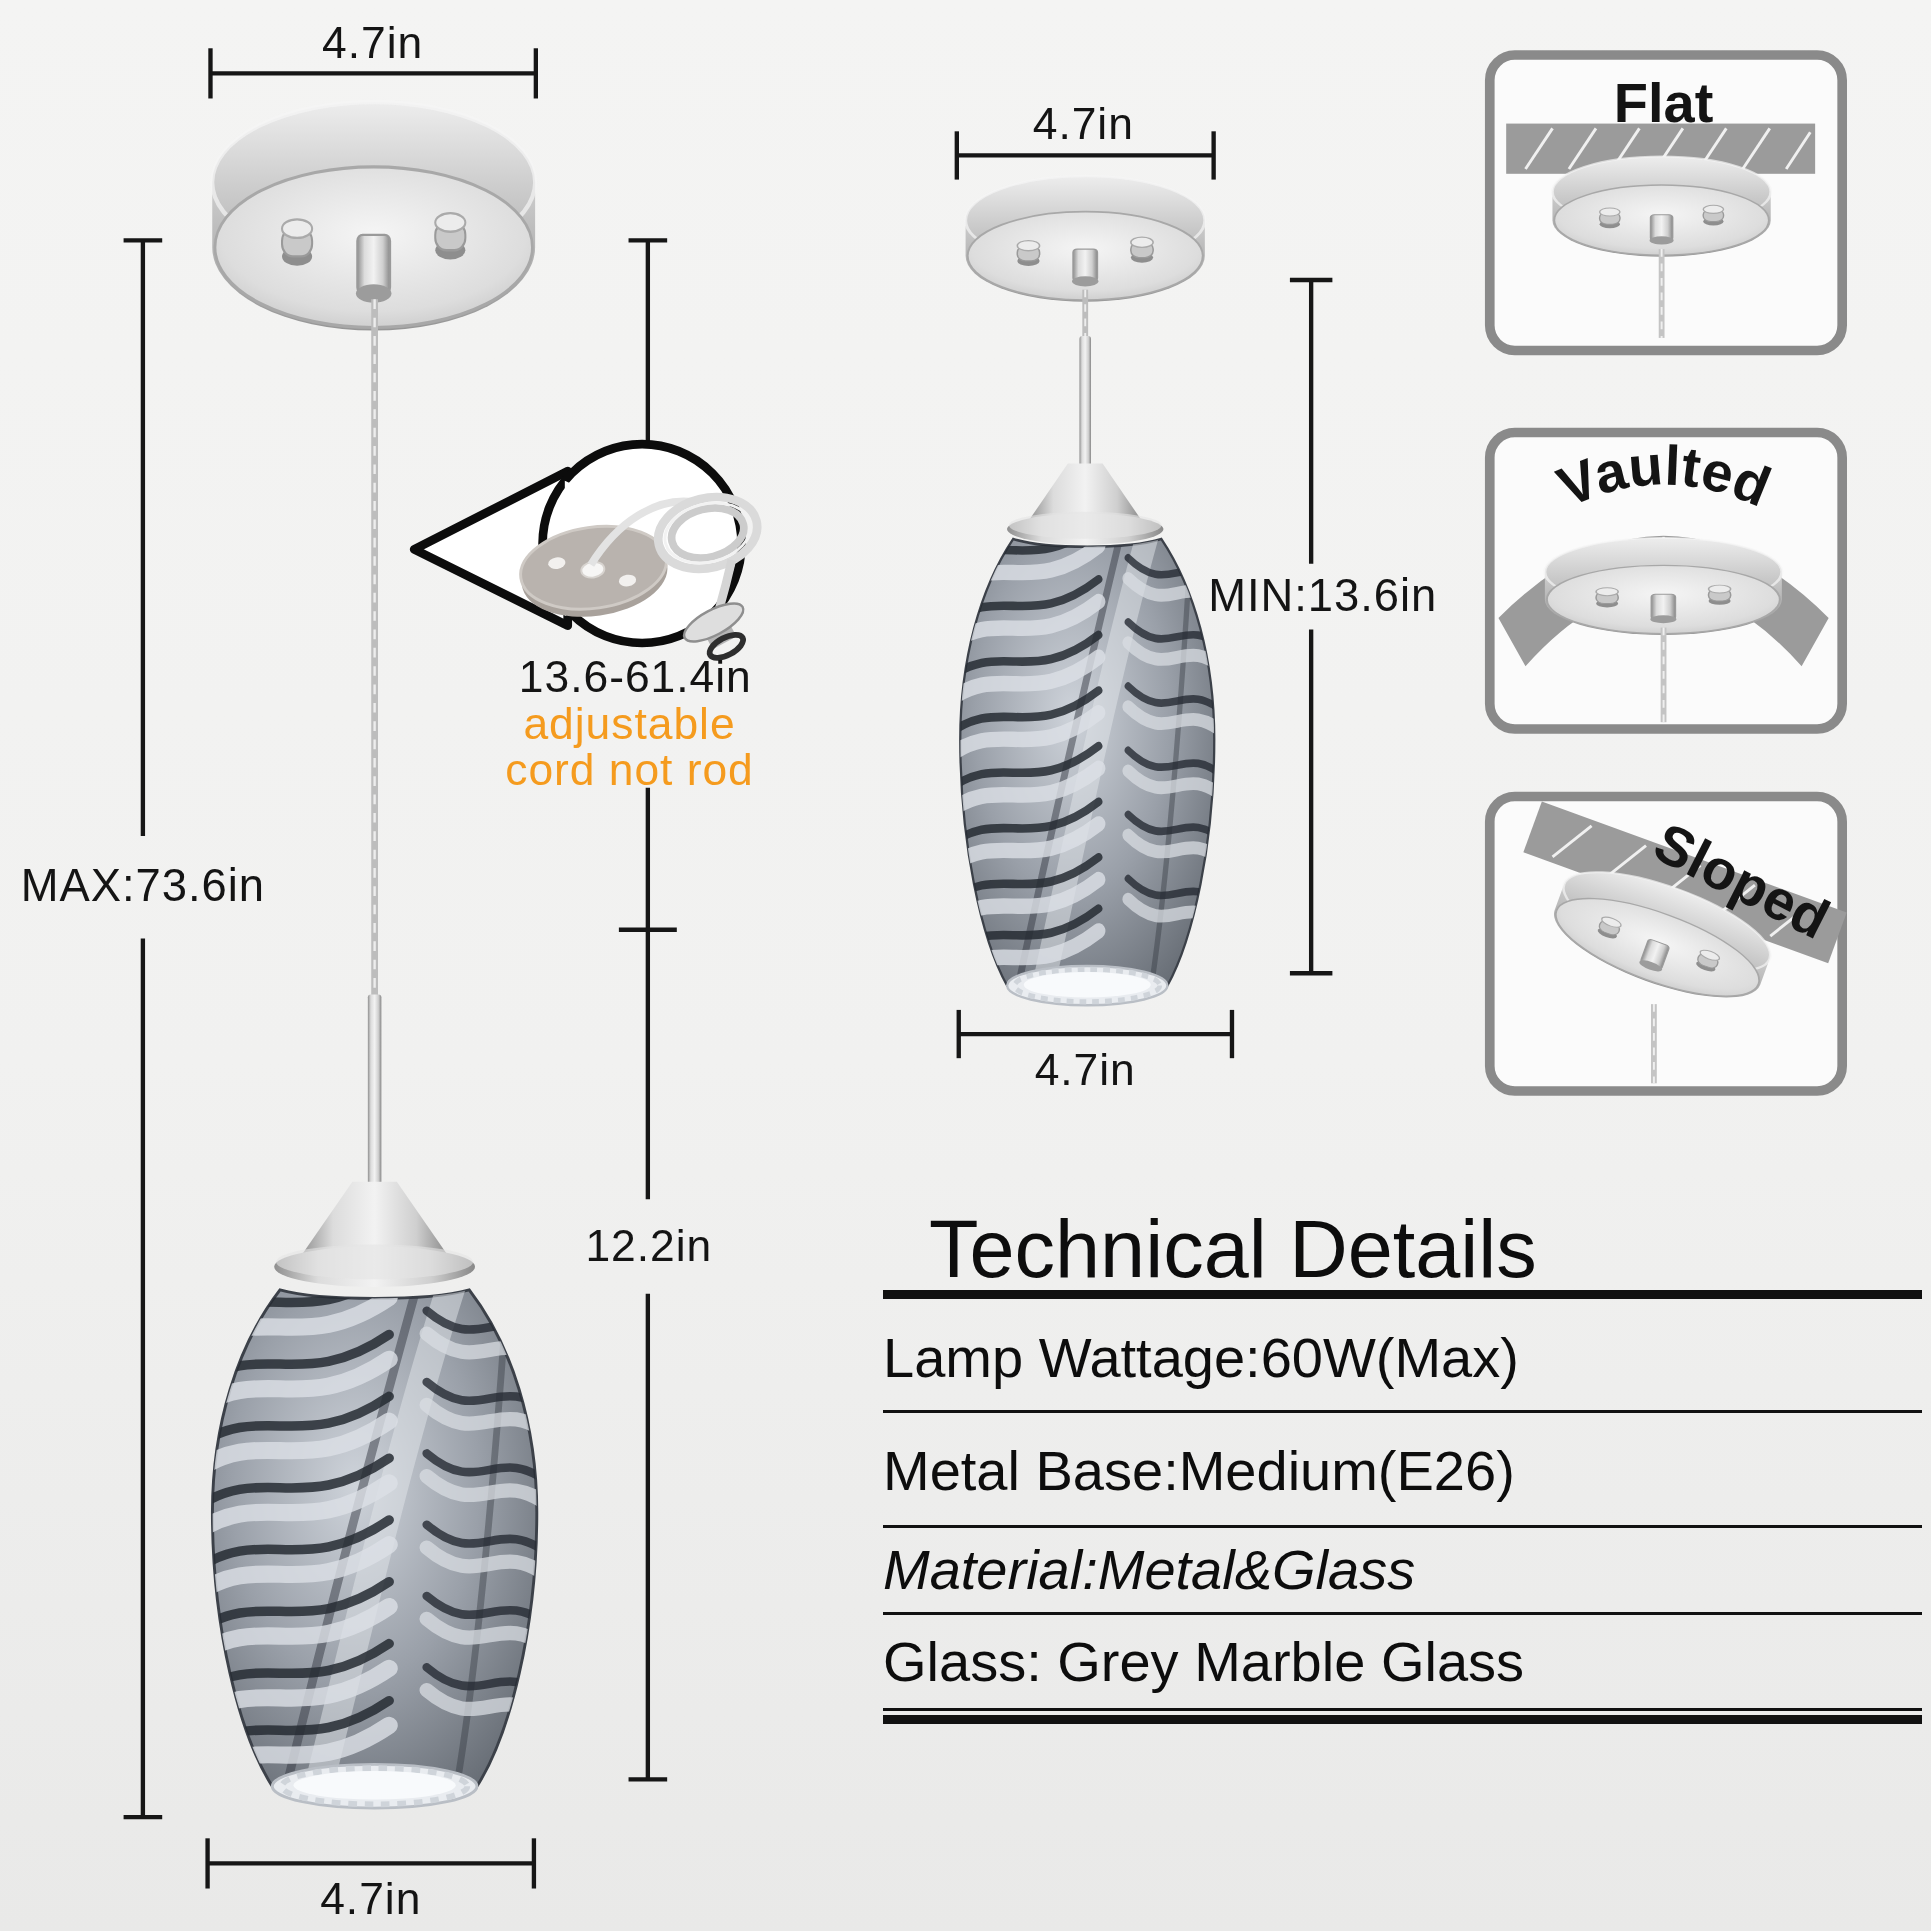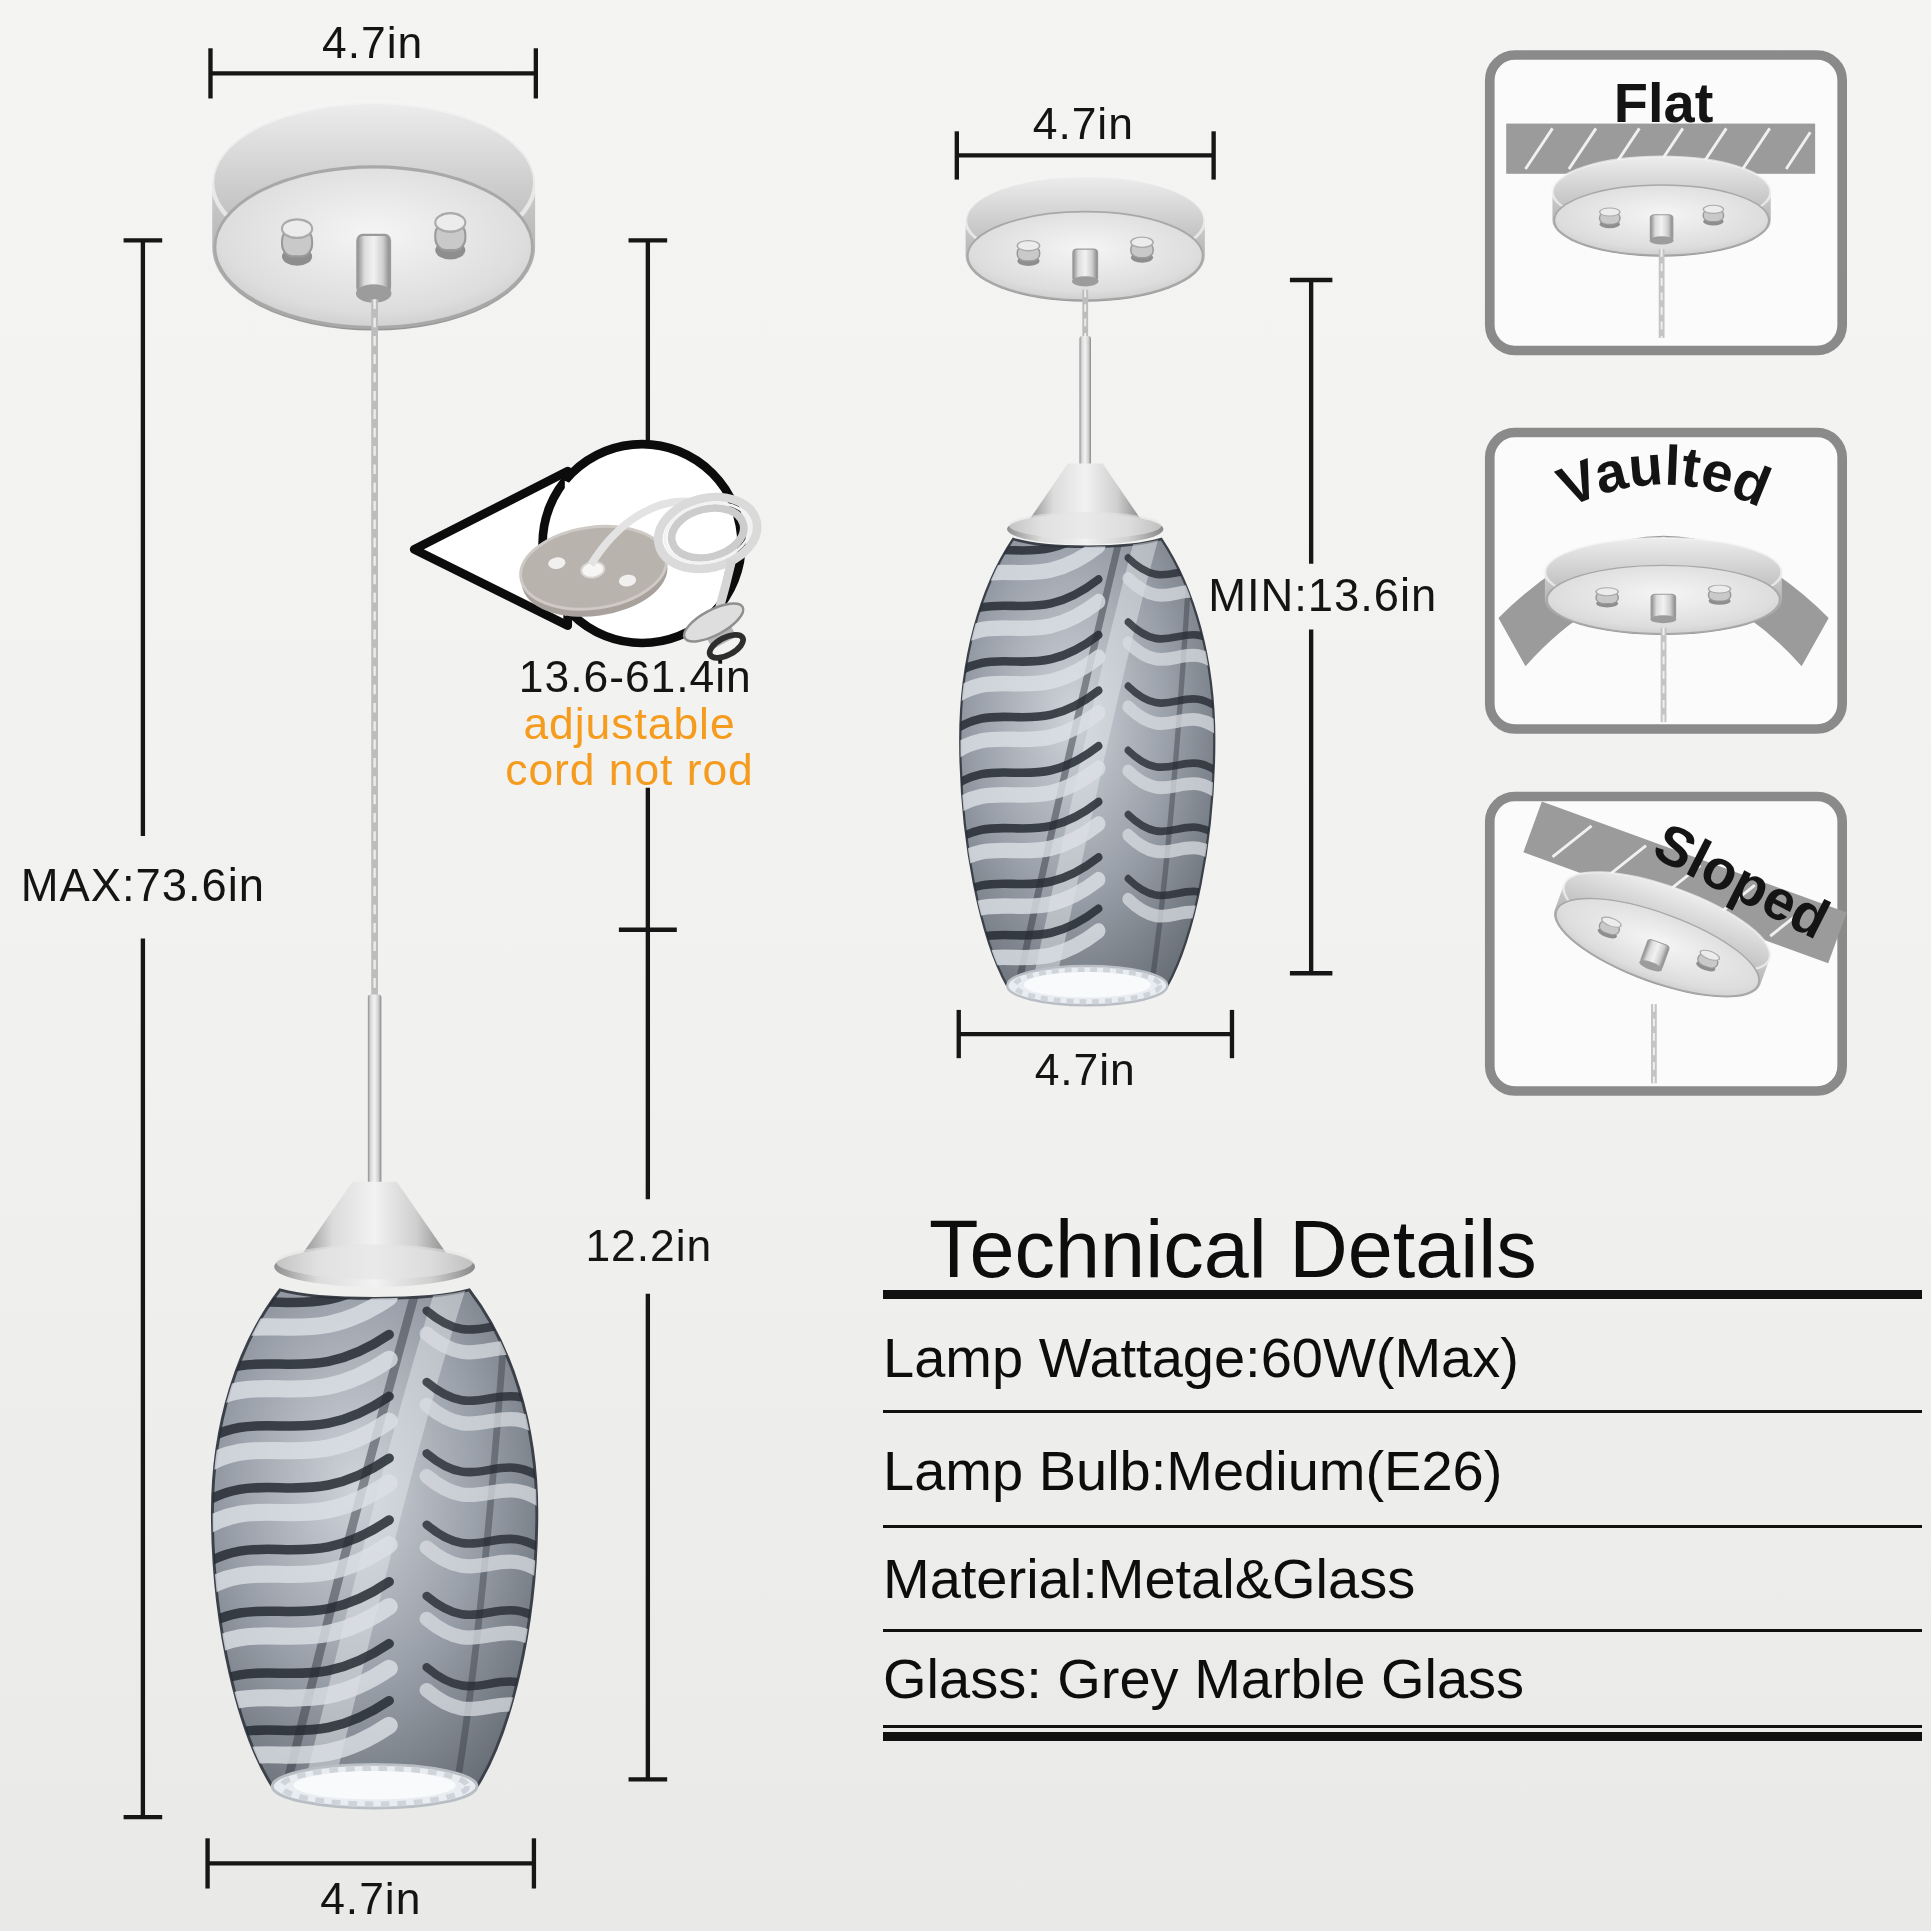--- a/index.html
+++ b/index.html
@@ -16,21 +16,21 @@
   .boxtitle{font-size:58px;font-weight:700;}
   
   .tech{position:absolute;left:883px;top:1197px;width:1039px;margin-top:12px;}
   .tech-title{font-size:81px;line-height:81px;height:81px;padding-left:46px;white-space:nowrap;color:#0d0d0d;}
   .tech-underline{height:8.7px;background:#111;margin-top:0px;}
   .tech-row{box-sizing:border-box;border-bottom:3.9px solid #111;display:flex;align-items:center;
     font-size:56px;color:#0d0d0d;white-space:nowrap;}
   .r1{height:113px;padding-top:9.7px;}
   .r2{height:114px;padding-top:5.8px;}
   .r3{height:115px;padding-top:3.9px;}
-  .r4{height:104px;}
+  .r4{height:87px;font-style:italic;}
   .r5{height:96px;}
   .tech-gap{height:4.8px;}
   .tech-thick{height:8.7px;background:#111;}
 </style>
 </head>
 <body>
 
 <div class="canvas">
 
 <svg class="art" viewBox="0 0 2000 2000">
@@ -275,21 +275,21 @@
   <text class="boxtitle">
     <textPath href="#vaultArc" startOffset="50%" text-anchor="middle">Vaulted</textPath>
   </text>
   <text class="boxtitle" x="1795" y="930" text-anchor="middle" transform="rotate(27,1795,930)">Sloped</text>
 </svg>
 
 <div class="tech">
   <div class="tech-title">Technical Details</div>
   <div class="tech-underline"></div>
   <div class="tech-row r2">Lamp Wattage:60W(Max)</div>
-  <div class="tech-row r3">Lamp Bulb:Medium(E26)</div>
+  <div class="tech-row r3">Metal Base:Medium(E26)</div>
   <div class="tech-row r4">Material:Metal&amp;Glass</div>
   <div class="tech-row r5">Glass: Grey Marble Glass</div>
   <div class="tech-gap"></div>
   <div class="tech-thick"></div>
 </div>
 
 </div>
 
 
 </body></html>

